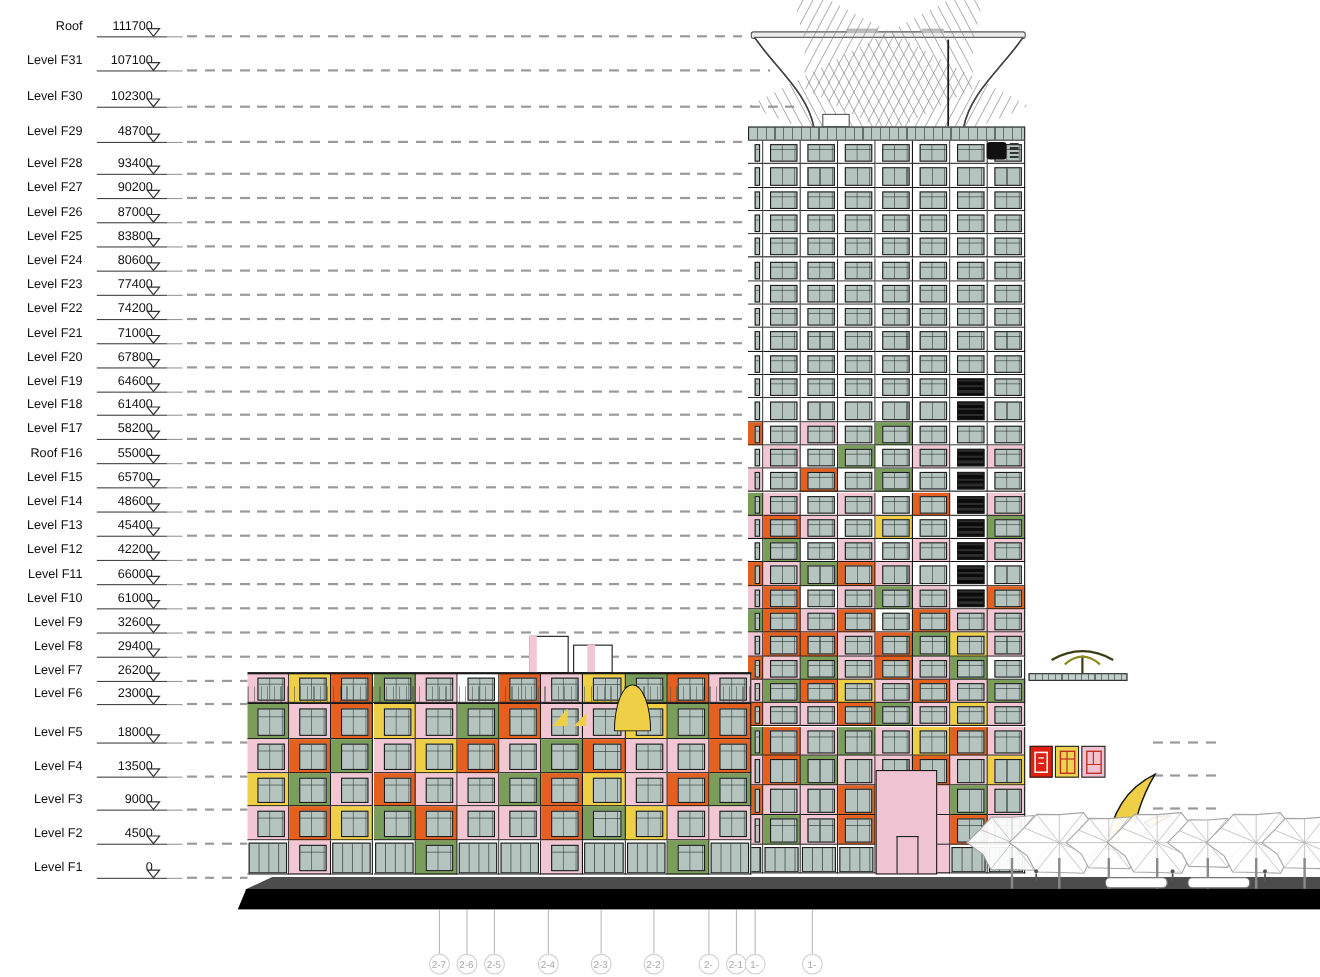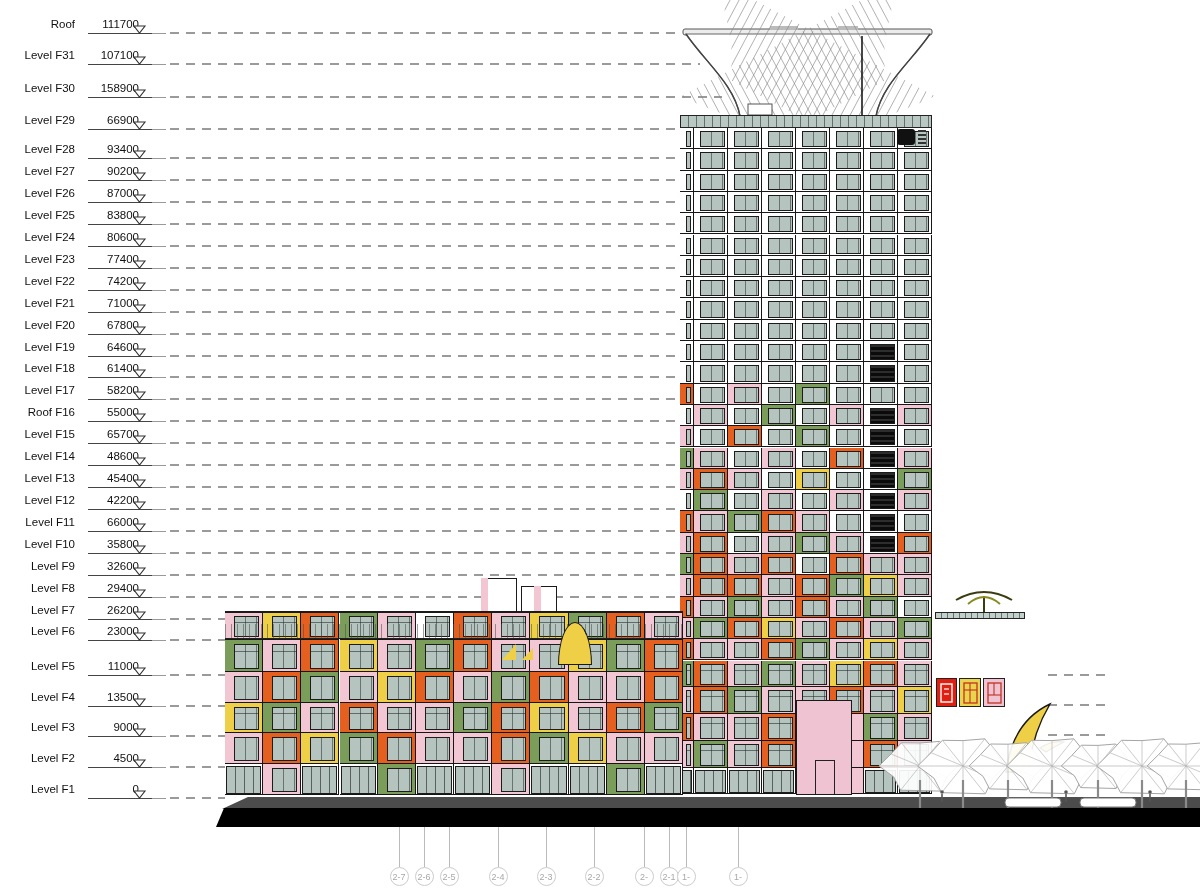--- a/index.html
+++ b/index.html
@@ -1293,28 +1293,28 @@
         <polygon points="1,1 12,1 6.5,8" fill="#fff" stroke="#333" stroke-width="1.1"></polygon>
       </svg>
       <div class="dash" style="left: 170px; top: 32.4px; width: 510px;"></div>
       <div class="lvl" style="left: 0px; top: 49px;"><span class="nm">Level F31</span><span class="val">107100</span></div>
       <div class="marker-line" style="left: 88px; top: 64px; width: 64px;"></div>
       <div class="marker-tail" style="left: 152px; top: 64px; width: 14px;"></div>
       <svg class="tri" width="13" height="9" style="left: 133px; top: 56px;">
         <polygon points="1,1 12,1 6.5,8" fill="#fff" stroke="#333" stroke-width="1.1"></polygon>
       </svg>
       <div class="dash" style="left: 170px; top: 63.4px; width: 530px;"></div>
-      <div class="lvl" style="left: 0px; top: 82px;"><span class="nm">Level F30</span><span class="val">158900</span></div>
+      <div class="lvl" style="left: 0px; top: 82px;"><span class="nm">Level F30</span><span class="val">102300</span></div>
       <div class="marker-line" style="left: 88px; top: 97px; width: 64px;"></div>
       <div class="marker-tail" style="left: 152px; top: 97px; width: 14px;"></div>
       <svg class="tri" width="13" height="9" style="left: 133px; top: 89px;">
         <polygon points="1,1 12,1 6.5,8" fill="#fff" stroke="#333" stroke-width="1.1"></polygon>
       </svg>
       <div class="dash" style="left: 170px; top: 96.4px; width: 552px;"></div>
-      <div class="lvl" style="left: 0px; top: 114px;"><span class="nm">Level F29</span><span class="val">66900</span></div>
+      <div class="lvl" style="left: 0px; top: 114px;"><span class="nm">Level F29</span><span class="val">48700</span></div>
       <div class="marker-line" style="left: 88px; top: 129px; width: 64px;"></div>
       <div class="marker-tail" style="left: 152px; top: 129px; width: 14px;"></div>
       <svg class="tri" width="13" height="9" style="left: 133px; top: 121px;">
         <polygon points="1,1 12,1 6.5,8" fill="#fff" stroke="#333" stroke-width="1.1"></polygon>
       </svg>
       <div class="dash" style="left: 170px; top: 128.4px; width: 510px;"></div>
       <div class="lvl" style="left: 0px; top: 143px;"><span class="nm">Level F28</span><span class="val">93400</span></div>
       <div class="marker-line" style="left: 88px; top: 158px; width: 64px;"></div>
       <div class="marker-tail" style="left: 152px; top: 158px; width: 14px;"></div>
       <svg class="tri" width="13" height="9" style="left: 133px; top: 150px;">
@@ -1433,21 +1433,21 @@
         <polygon points="1,1 12,1 6.5,8" fill="#fff" stroke="#333" stroke-width="1.1"></polygon>
       </svg>
       <div class="dash" style="left: 170px; top: 508.4px; width: 510px;"></div>
       <div class="lvl" style="left: 0px; top: 516px;"><span class="nm">Level F11</span><span class="val">66000</span></div>
       <div class="marker-line" style="left: 88px; top: 531px; width: 64px;"></div>
       <div class="marker-tail" style="left: 152px; top: 531px; width: 14px;"></div>
       <svg class="tri" width="13" height="9" style="left: 133px; top: 523px;">
         <polygon points="1,1 12,1 6.5,8" fill="#fff" stroke="#333" stroke-width="1.1"></polygon>
       </svg>
       <div class="dash" style="left: 170px; top: 530.4px; width: 510px;"></div>
-      <div class="lvl" style="left: 0px; top: 538px;"><span class="nm">Level F10</span><span class="val">35800</span></div>
+      <div class="lvl" style="left: 0px; top: 538px;"><span class="nm">Level F10</span><span class="val">61000</span></div>
       <div class="marker-line" style="left: 88px; top: 553px; width: 64px;"></div>
       <div class="marker-tail" style="left: 152px; top: 553px; width: 14px;"></div>
       <svg class="tri" width="13" height="9" style="left: 133px; top: 545px;">
         <polygon points="1,1 12,1 6.5,8" fill="#fff" stroke="#333" stroke-width="1.1"></polygon>
       </svg>
       <div class="dash" style="left: 170px; top: 552.4px; width: 510px;"></div>
       <div class="lvl" style="left: 0px; top: 560px;"><span class="nm">Level F9</span><span class="val">32600</span></div>
       <div class="marker-line" style="left: 88px; top: 575px; width: 64px;"></div>
       <div class="marker-tail" style="left: 152px; top: 575px; width: 14px;"></div>
       <svg class="tri" width="13" height="9" style="left: 133px; top: 567px;">
@@ -1468,21 +1468,21 @@
         <polygon points="1,1 12,1 6.5,8" fill="#fff" stroke="#333" stroke-width="1.1"></polygon>
       </svg>
       <div class="dash" style="left: 170px; top: 618.4px; width: 55px;"></div>
       <div class="lvl" style="left: 0px; top: 625px;"><span class="nm">Level F6</span><span class="val">23000</span></div>
       <div class="marker-line" style="left: 88px; top: 640px; width: 64px;"></div>
       <div class="marker-tail" style="left: 152px; top: 640px; width: 14px;"></div>
       <svg class="tri" width="13" height="9" style="left: 133px; top: 632px;">
         <polygon points="1,1 12,1 6.5,8" fill="#fff" stroke="#333" stroke-width="1.1"></polygon>
       </svg>
       <div class="dash" style="left: 170px; top: 639.4px; width: 55px;"></div>
-      <div class="lvl" style="left: 0px; top: 660px;"><span class="nm">Level F5</span><span class="val">11000</span></div>
+      <div class="lvl" style="left: 0px; top: 660px;"><span class="nm">Level F5</span><span class="val">18000</span></div>
       <div class="marker-line" style="left: 88px; top: 675px; width: 64px;"></div>
       <div class="marker-tail" style="left: 152px; top: 675px; width: 14px;"></div>
       <svg class="tri" width="13" height="9" style="left: 133px; top: 667px;">
         <polygon points="1,1 12,1 6.5,8" fill="#fff" stroke="#333" stroke-width="1.1"></polygon>
       </svg>
       <div class="dash" style="left: 170px; top: 674.4px; width: 55px;"></div>
       <div class="lvl" style="left: 0px; top: 691px;"><span class="nm">Level F4</span><span class="val">13500</span></div>
       <div class="marker-line" style="left: 88px; top: 706px; width: 64px;"></div>
       <div class="marker-tail" style="left: 152px; top: 706px; width: 14px;"></div>
       <svg class="tri" width="13" height="9" style="left: 133px; top: 698px;">

